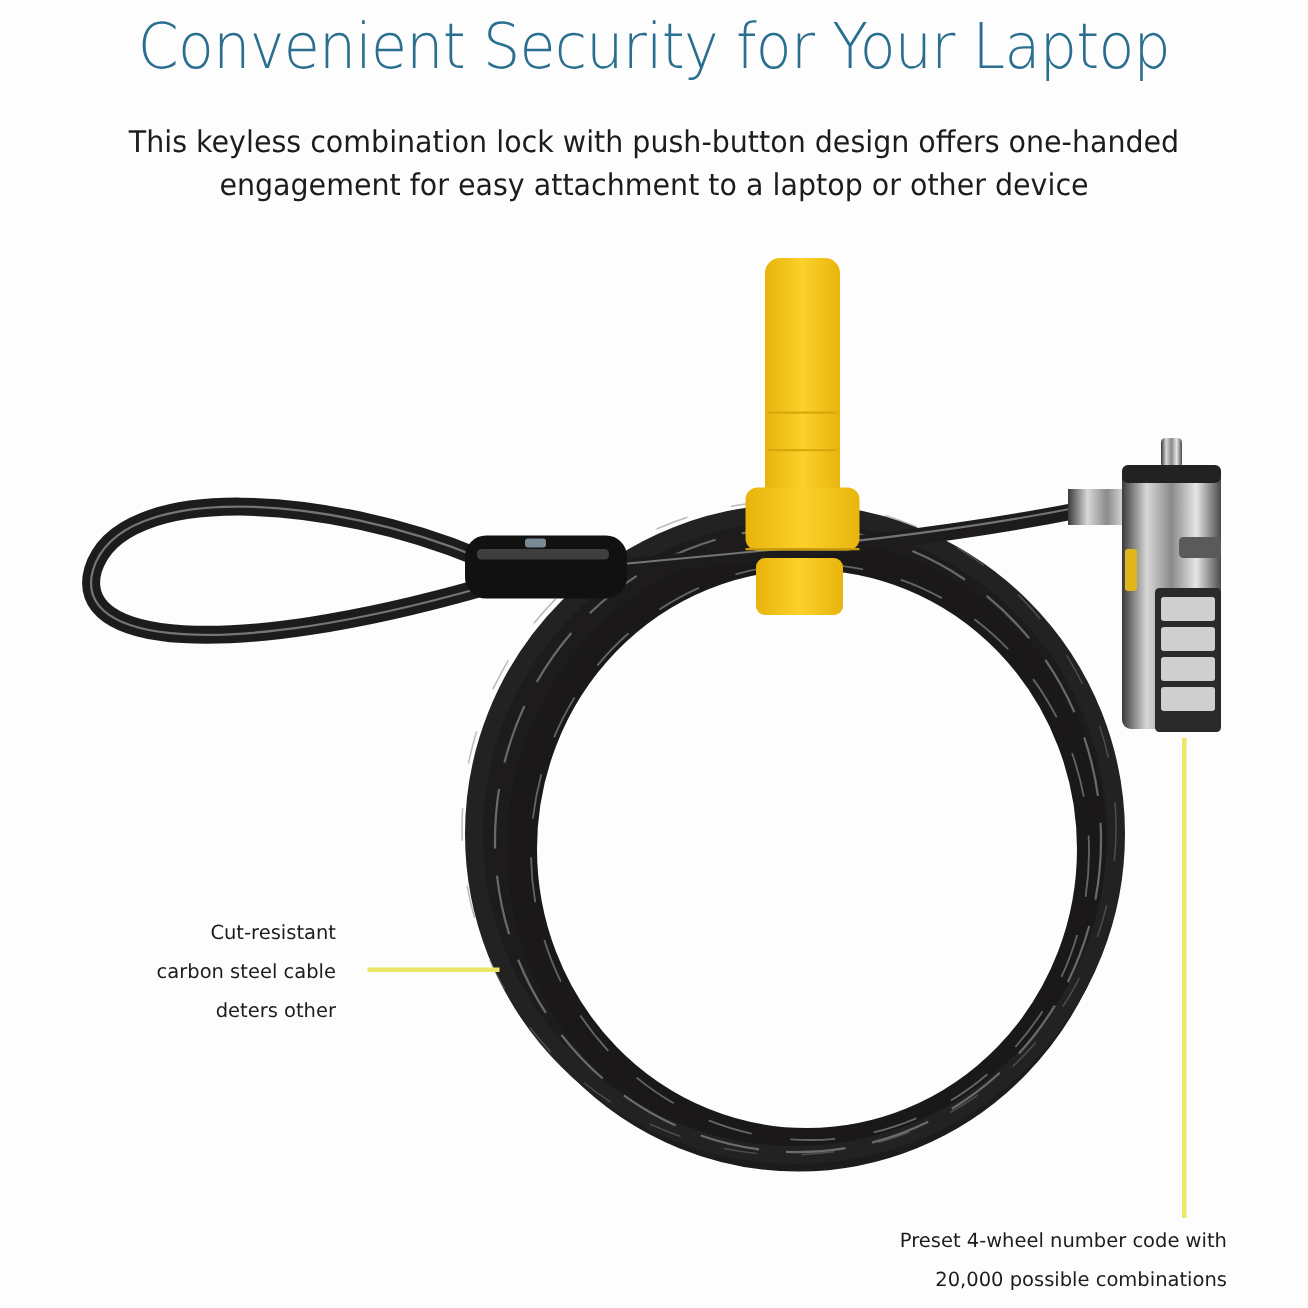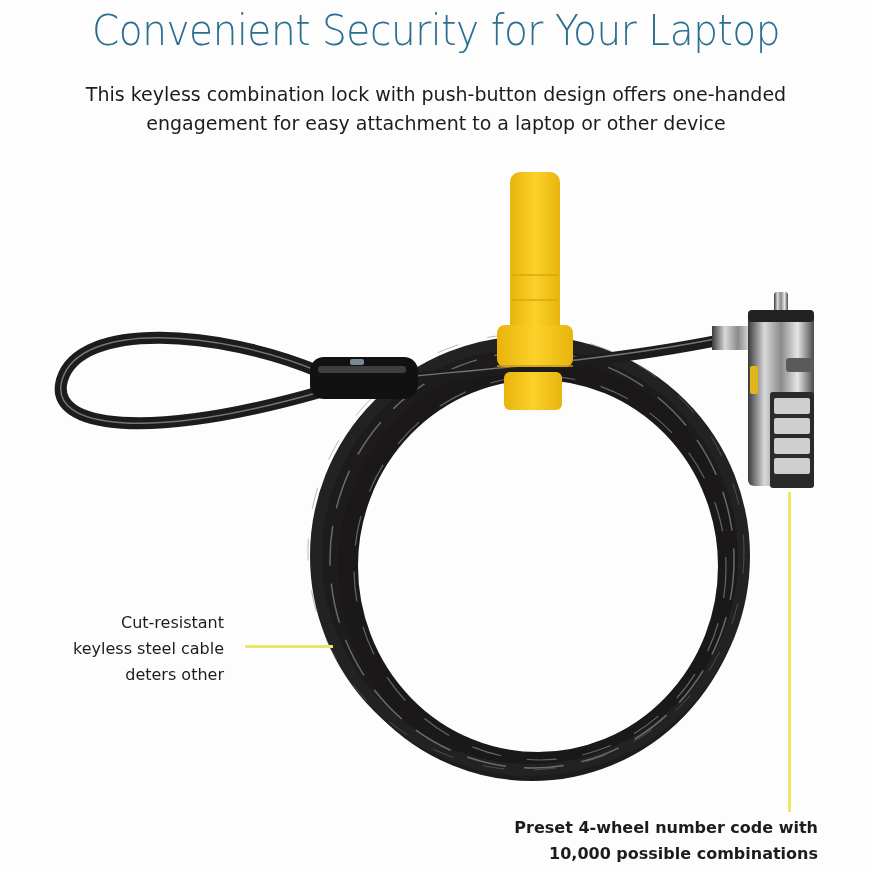--- a/index.html
+++ b/index.html
@@ -22,26 +22,26 @@
       position: absolute; left: 0; top: 80px; width: 872px;
       text-align: center;
       font-size: 20px; line-height: 29px;
       color: #1c1c1c;
       transform: scaleX(0.95);
       transform-origin: center;
     }
     .subtitle span { display: block; white-space: nowrap; }
     .illustration { position: absolute; left: 0; top: 0; width: 872px; height: 872px; }
     .callout-text {
-      position: absolute; font-size: 16px; line-height: 26px; color: #1c1c1c;
+      position: absolute; font-size: 13px; line-height: 26px; color: #1c1c1c;
       white-space: nowrap;
     }
     .callout-text span { display: block; }
     .callout-left { right: 648px; top: 610px; text-align: right; }
-    .callout-bottom { right: 54px; top: 815px; text-align: right; font-weight: bold; }
+    .callout-bottom { right: 54px; top: 815px; text-align: right; }
     .leader { position: absolute; background: #ece768; }
   </style>
 </head>
 <body>
 
 <div class="title" style="color:#2a6f90">Convenient Security for Your Laptop</div>
 
 <div class="subtitle">
   <span>This keyless combination lock with push-button design offers one-handed</span>
   <span>engagement for easy attachment to a laptop or other device</span>
@@ -110,20 +110,20 @@
     </g>
     <rect x="786" y="358" width="28" height="14" rx="3" fill="#5a5a5a"></rect>
   </g>
 </svg>
 
 <div class="leader" style="left:245px; top:645px; width:88px; height:3px;"></div>
 <div class="leader" style="left:788px; top:492px; width:3px; height:320px;"></div>
 
 <div class="callout-text callout-left">
   <span>Cut-resistant</span>
-  <span>keyless steel cable</span>
+  <span>carbon steel cable</span>
   <span>deters other</span>
 </div>
 
 <div class="callout-text callout-bottom">
   <span>Preset 4-wheel number code with</span>
-  <span>10,000 possible combinations</span>
+  <span>20,000 possible combinations</span>
 </div>
 
 </body></html>

